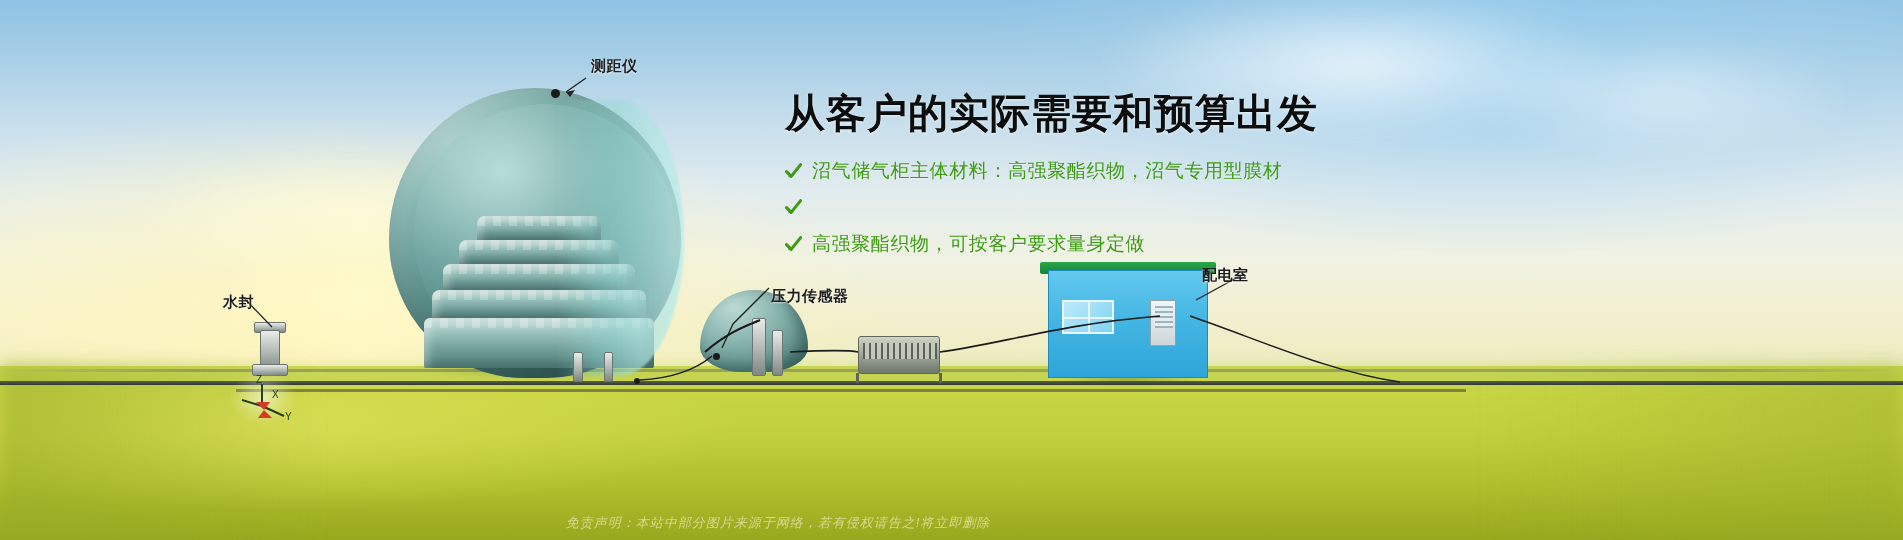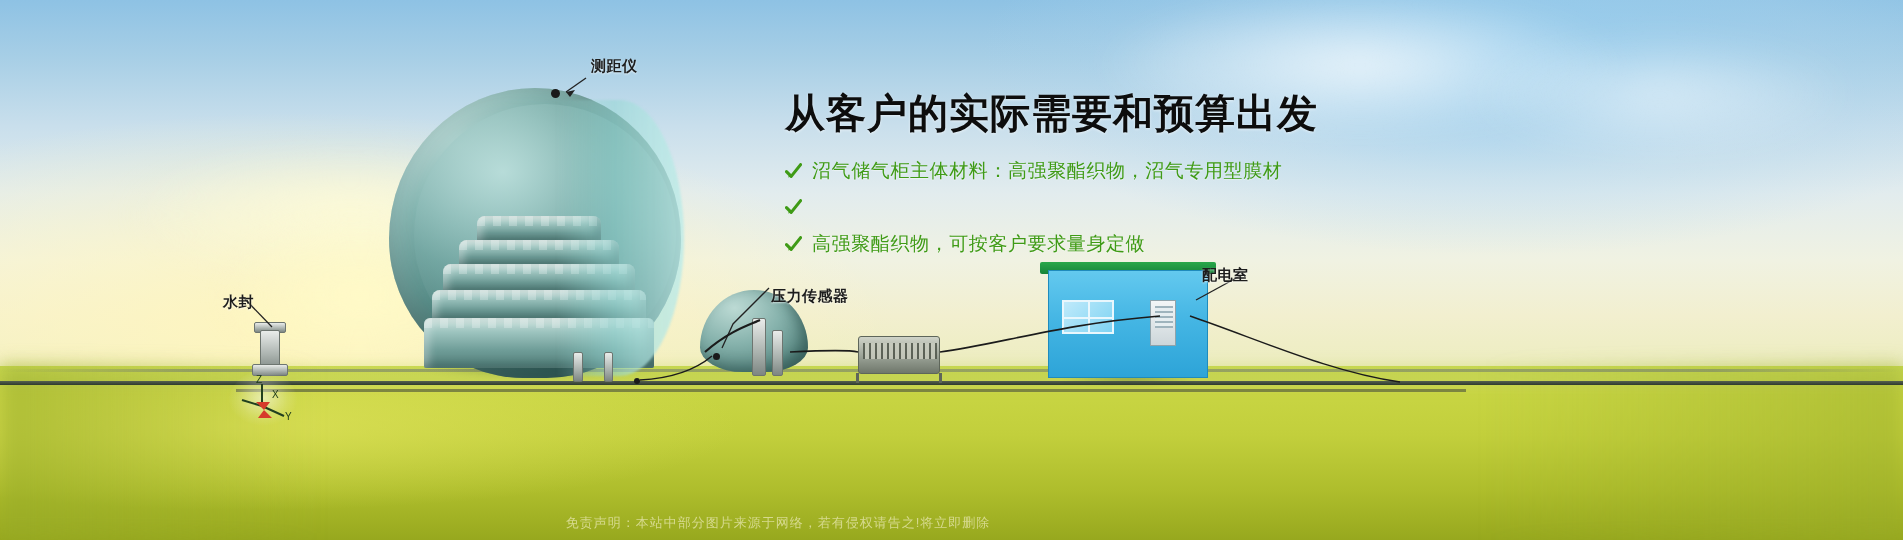--- a/index.html
+++ b/index.html
@@ -230,21 +230,21 @@
   }
   .check svg{display:block;}
   .bullet-text{
     font-size:19px;color:#3f9b16;letter-spacing:.6px;white-space:nowrap;
     text-shadow:0 1px 1px rgba(255,255,255,.5);
   }
 
   
   .disclaimer{
     position:absolute;left:0;bottom:8px;width:1556px;text-align:center;
-    font-size:13px;color:#d9dc93;letter-spacing:1px;opacity:.95;
+    font-size:13px;color:#d9dc93;letter-spacing:1px;opacity:.95;font-style:italic;
   }
 </style>
 </head>
 <body>
 
 <div class="stage">
 
   <div class="sky"></div>
   <div class="cloudA"></div>
   <div class="cloudB"></div>

